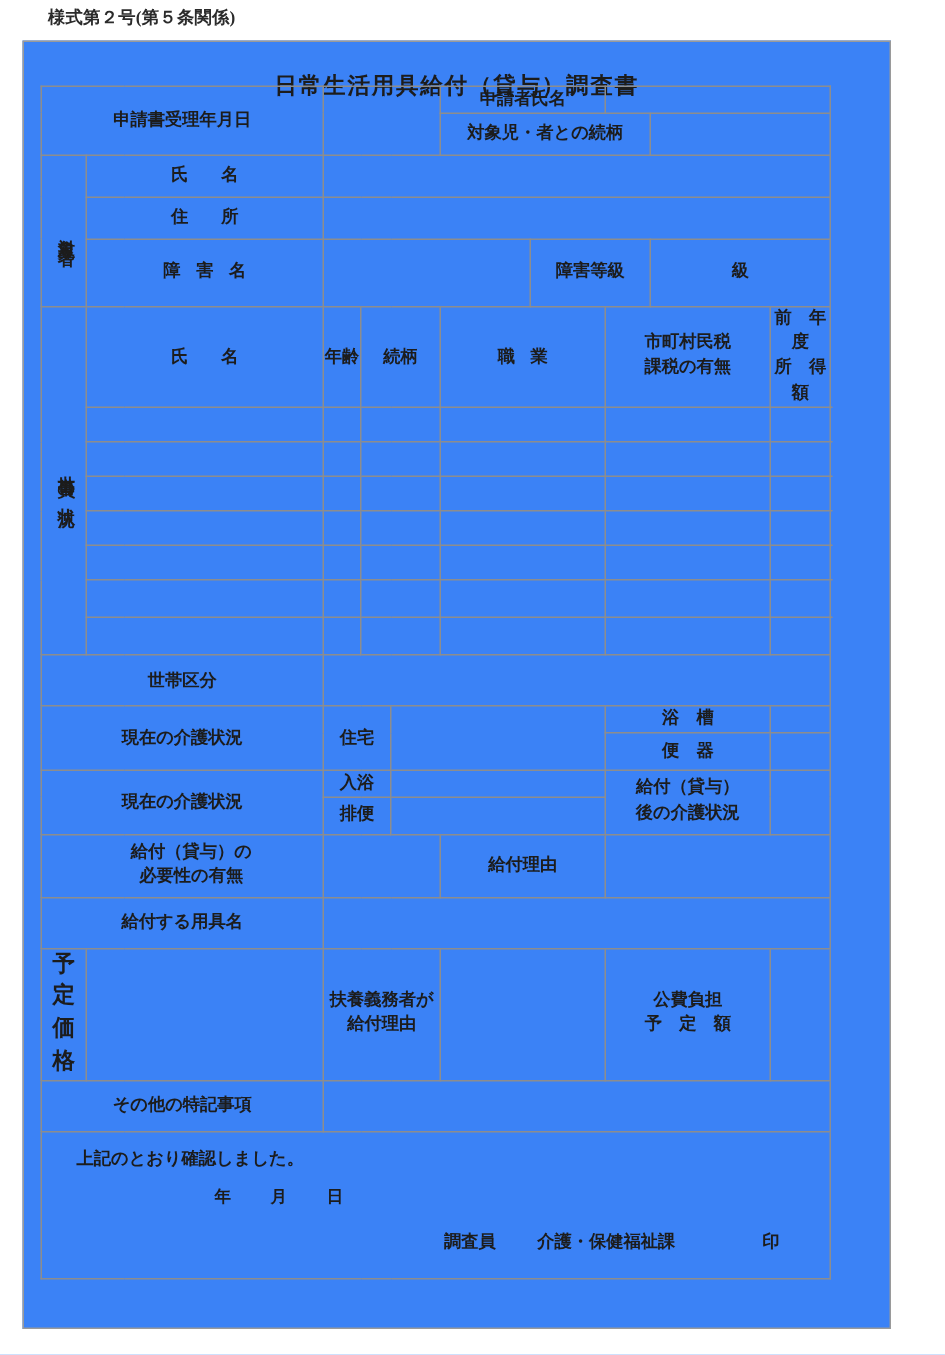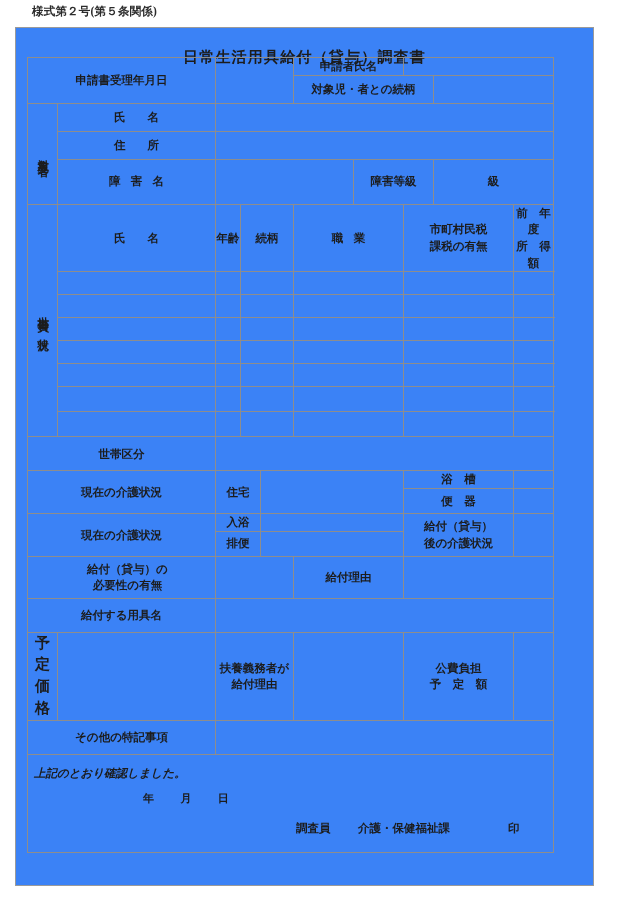--- a/index.html
+++ b/index.html
@@ -69,20 +69,21 @@
     font-weight: 600;
   }
   td.blank { }
 
   
   .lbl {
     white-space: nowrap;
   }
   .lbl2 {
     line-height: 1.6;
+    font-family: Liberation Mono, monospace;
   }
   .lft {
     text-align: left;
     padding-left: 16px;
   }
   .rgt {
     text-align: right;
     padding-right: 16px;
   }
   .tiny { font-size: 15px; }
@@ -109,24 +110,23 @@
   .gap-xs { display: inline-block; width: 0.9em; }
 
   .confirm-area {
     position: relative;
     height: 100%;
     text-align: left;
     font-weight: 600;
   }
   .confirm-line1 {
     position: absolute;
-    left: 6px;
+    left: 23px;
     top: 10px;
     font-size: 11.5px;
-    font-style: italic;
   }
   .confirm-line2 {
     position: absolute;
     left: 115px;
     top: 36px;
     font-size: 11px;
     letter-spacing: 0;
   }
   .confirm-line3 {
     position: absolute;

